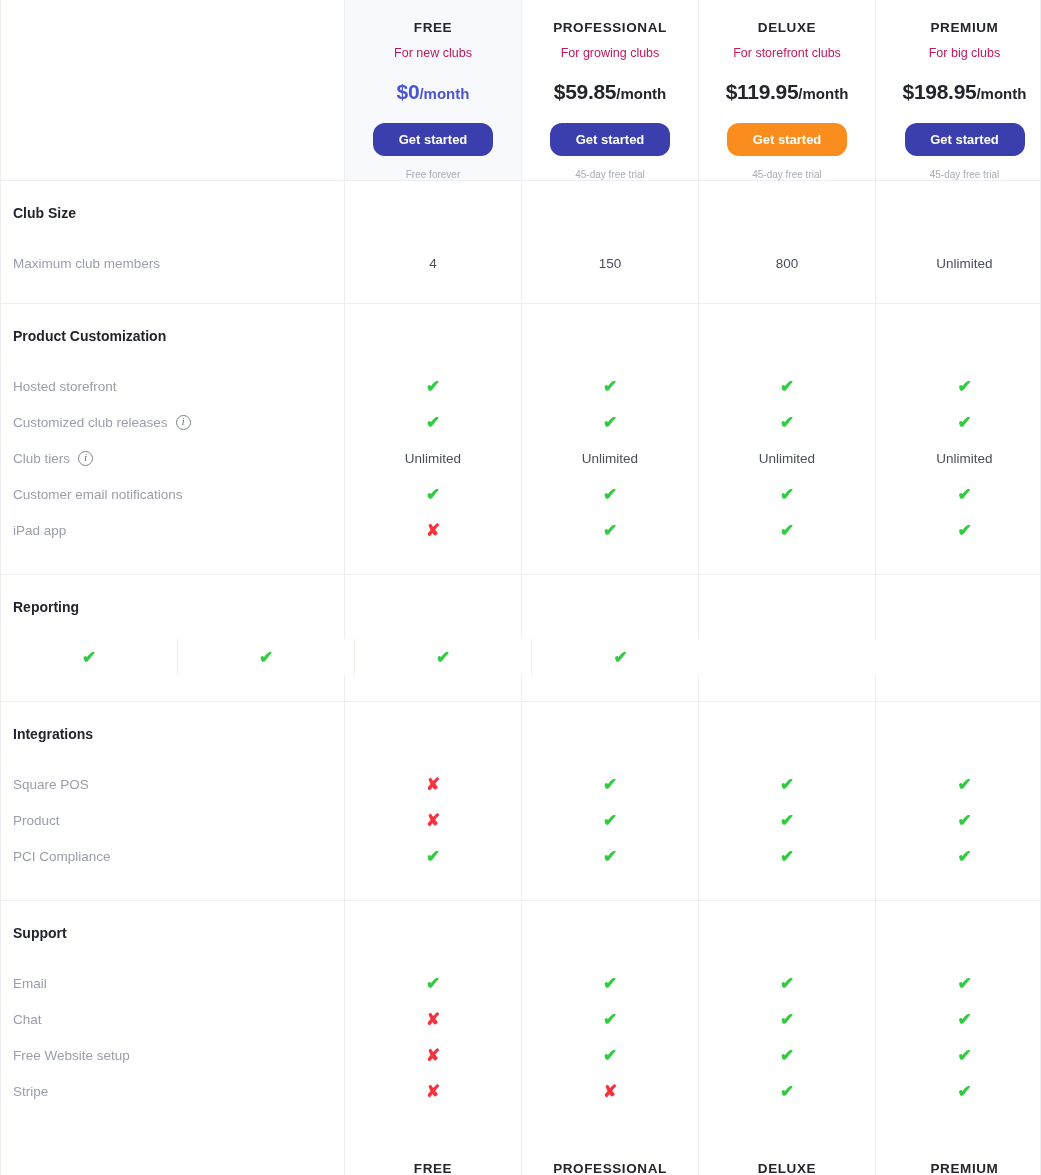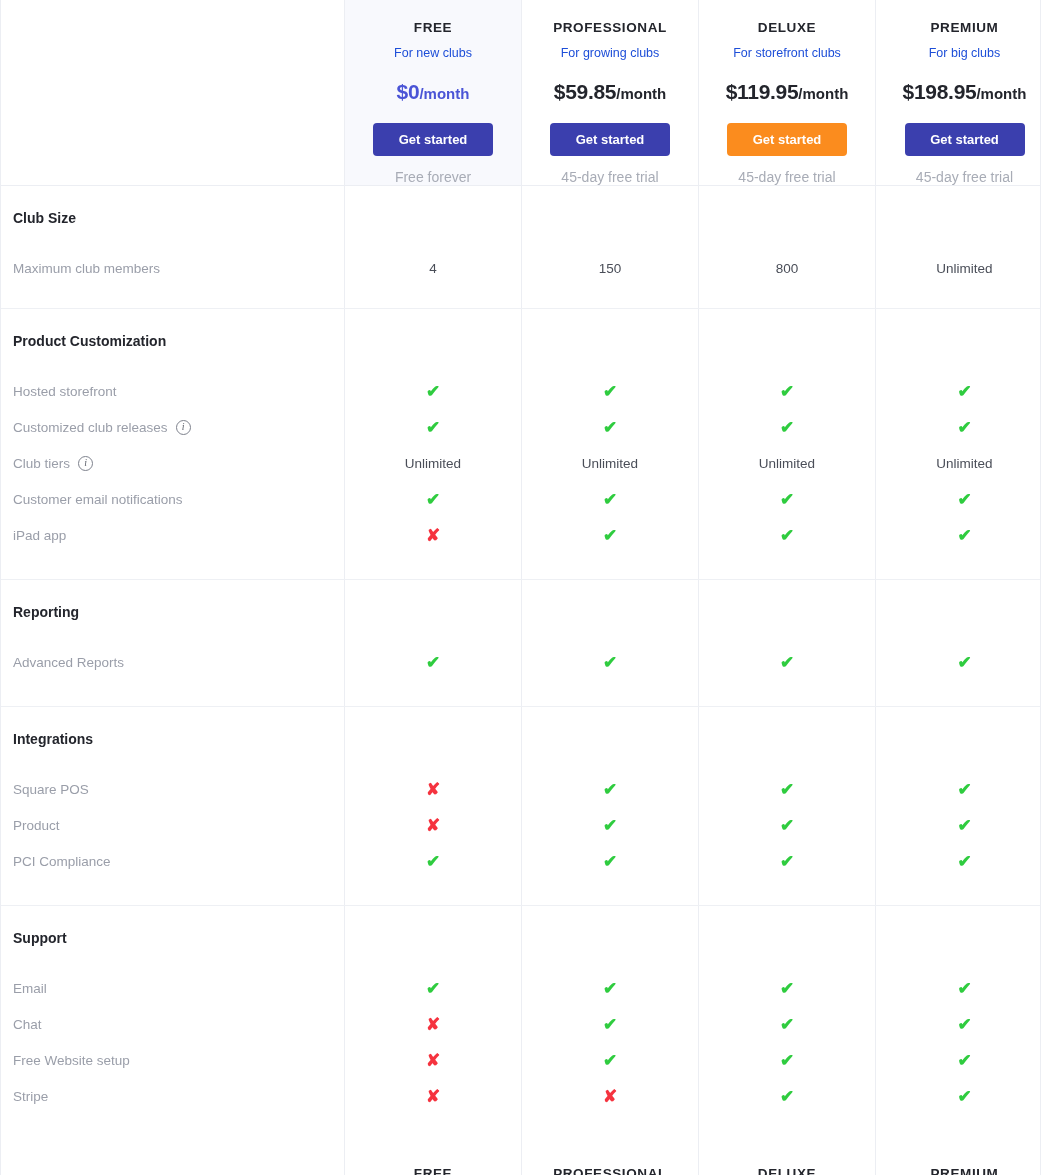--- a/index.html
+++ b/index.html
@@ -74,21 +74,21 @@
   .plan-head.tinted { background: #f8f9fd; }
 
   .plan-name {
     font-size: 13.5px;
     font-weight: bold;
     color: #23252c;
     letter-spacing: 0.6px;
   }
   .plan-tag {
     font-size: 12.5px;
-    color: #1d4ed8;
+    color: #be185d;
     margin-top: 11px;
   }
   .plan-price {
     margin-top: 20px;
     color: #23252c;
     font-weight: bold;
     font-size: 21px;
     letter-spacing: -0.3px;
     white-space: nowrap;
   }
@@ -97,34 +97,34 @@
     font-size: 15px;
     font-weight: bold;
     letter-spacing: 0;
   }
 
   .btn {
     margin-top: 19px;
     width: 120px;
     height: 33px;
     border: none;
-    border-radius: 4px;
+    border-radius: 12px;
     color: #ffffff;
     font-size: 13px;
     font-family: "Liberation Sans", sans-serif;
     font-weight: bold;
     cursor: pointer;
     display: flex;
     align-items: center;
     justify-content: center;
   }
 
   .plan-note {
     margin-top: 13px;
-    font-size: 14px;
+    font-size: 10px;
     color: #a8acb6;
   }
 
   
   .section-title {
     font-size: 14px;
     font-weight: bold;
     color: #23252c;
   }
 
@@ -375,25 +375,20 @@
         <div class="row h-title">
           <div class="cell-label">
             <div class="section-title">Reporting</div>
           </div>
           <div class="cell-plan"></div>
           <div class="cell-plan"></div>
           <div class="cell-plan"></div>
           <div class="cell-plan last"></div>
         </div>
         <div class="row h-feat">
-          <div class="cell-label">
-            <div class="feature-name">
-              <span>Advanced Reports</span>
-            </div>
-          </div>
           <div class="cell-plan">
             <span class="mark yes">✔</span>
           </div>
           <div class="cell-plan">
             <span class="mark yes">✔</span>
           </div>
           <div class="cell-plan">
             <span class="mark yes">✔</span>
           </div>
           <div class="cell-plan last">

